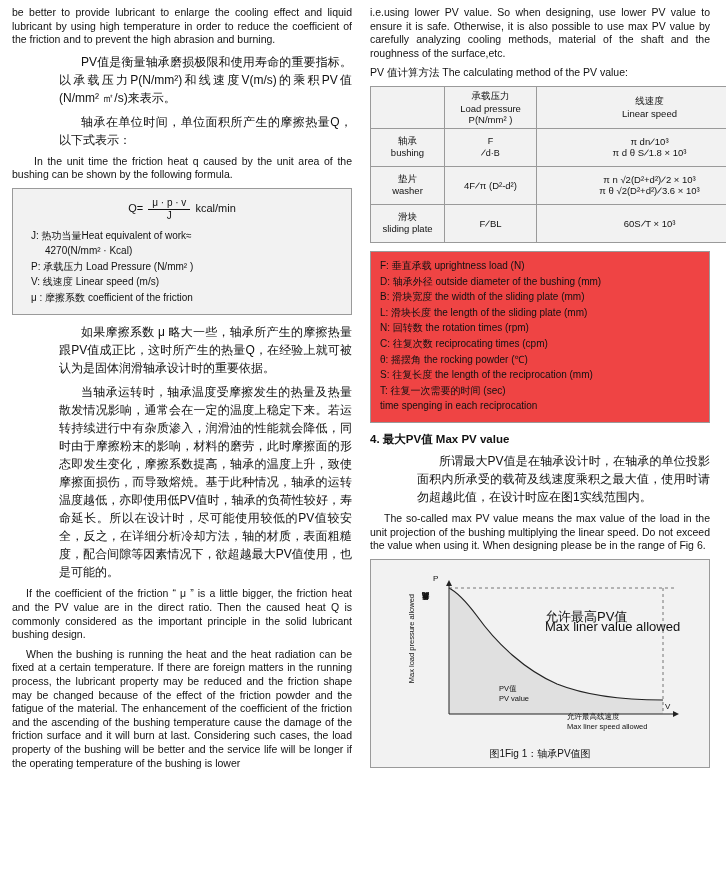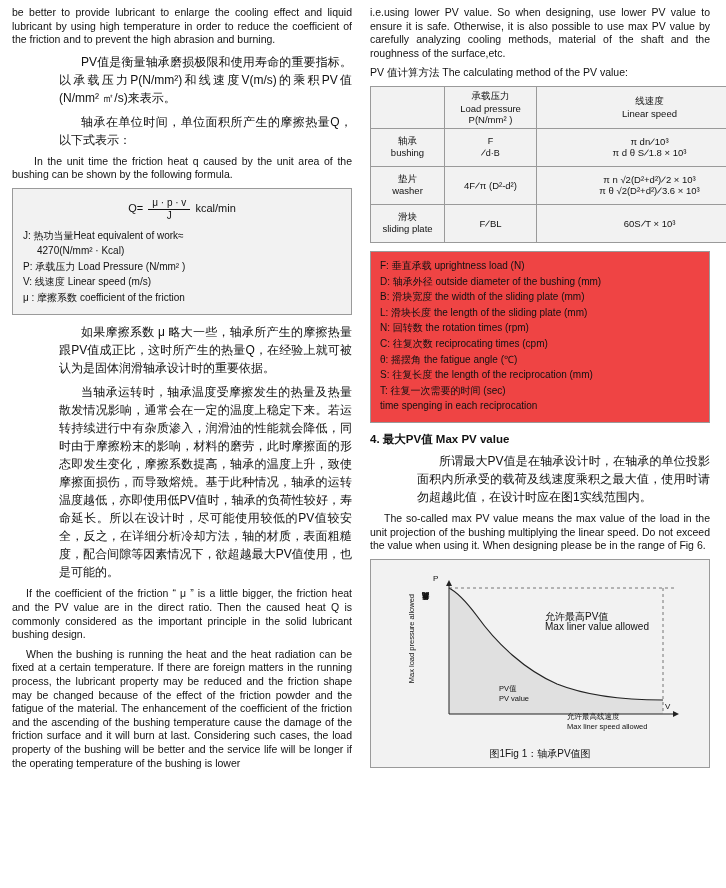--- a/index.html
+++ b/index.html
@@ -23,21 +23,21 @@
   
   .formula-box {
     border:1px solid #9a9a9a; background:#f2f2f2;
     padding:8px 10px 8px 10px; margin:4px 0 8px 0;
   }
   .frac { display:inline-block; vertical-align:middle; text-align:center; margin:0 2px; }
   .frac .num { display:block; border-bottom:1px solid #111; padding:0 4px; font-size:10px; line-height:12px; }
   .frac .den { display:block; padding:0 4px; font-size:10px; line-height:12px; }
   .q-row { text-align:center; font-size:11px; margin-bottom:7px; }
   .legend { font-size:10px; line-height:14.5px; }
-  .legend div { margin-bottom:1px; }
+  .legend div { margin-bottom:1px;margin-left:8px; }
 
   
   table.pv { border-collapse:collapse; width:393px; margin:3px 0 8px 0; font-size:9.5px; }
   table.pv td, table.pv th {
     border:1px solid #9a9a9a; text-align:center; vertical-align:middle;
     padding:3px 2px; background:#f2f2f2; font-weight:normal;
   }
   table.pv th { height:34px; }
   table.pv td.rowhead { width:74px; height:38px; line-height:12px; }
   table.pv td.cell { height:38px; }
@@ -63,21 +63,21 @@
     font-size:7.5px; line-height:9px; text-align:center;
     writing-mode:vertical-rl; transform:rotate(180deg);
     white-space:nowrap; color:#111;
   }
   .ylab2 {
     position:absolute; left:44px; top:40px; width:12px;
     font-size:7.5px; line-height:9px; text-align:center;
     writing-mode:vertical-rl; transform:rotate(180deg);
     white-space:nowrap; color:#111;
   }
-  .anno1 { position:absolute; left:168px; top:46px; font-size:10px; line-height:10px; }
+  .anno1 { position:absolute; left:168px; top:46px; font-size:13px; line-height:10px; }
   .anno2 { position:absolute; left:122px; top:118px; font-size:7.5px; line-height:10px; }
   .anno3 { position:absolute; left:190px; top:146px; font-size:7.5px; line-height:10px; text-align:left; }
   .axlabel-p { position:absolute; left:56px; top:8px; font-size:8px; }
   .axlabel-v { position:absolute; left:288px; top:136px; font-size:8px; }
 </style>
 </head>
 <body>
 
 <div class="page">
   <div class="cols">
@@ -186,21 +186,21 @@
       </tbody>
         </table>
 
       <div class="notes-box">
         <div>F: 垂直承载 uprightness load (N)</div>
         <div>D: 轴承外径 outside diameter of the bushing (mm)</div>
         <div>B: 滑块宽度 the width of the sliding plate (mm)</div>
         <div>L: 滑块长度 the length of the sliding plate (mm)</div>
         <div>N: 回转数 the rotation times (rpm)</div>
         <div>C: 往复次数 reciprocating times (cpm)</div>
-        <div>θ: 摇摆角 the fatigue angle (℃)</div>
+        <div>θ: 摇摆角 the rocking powder (℃)</div>
         <div>S: 往复长度 the length of the reciprocation (mm)</div>
         <div>T: 往复一次需要的时间 (sec)</div>
         <div>      time spenging in each reciprocation</div>
       </div>
 
       <h3>4. 最大PV值 Max PV value</h3>
       <p class="ind cn">所谓最大PV值是在轴承设计时，在轴承的单位投影面积内所承受的载荷及线速度乘积之最大值，使用时请勿超越此值，在设计时应在图1实线范围内。</p>
       <p class="ind-en">The so-called max PV value means the max value of the load in the unit projection of the bushing multiplying the linear speed. Do not exceed the value when using it. When designing please be in the range of Fig 6.</p>
 
       <div class="chart-box">

